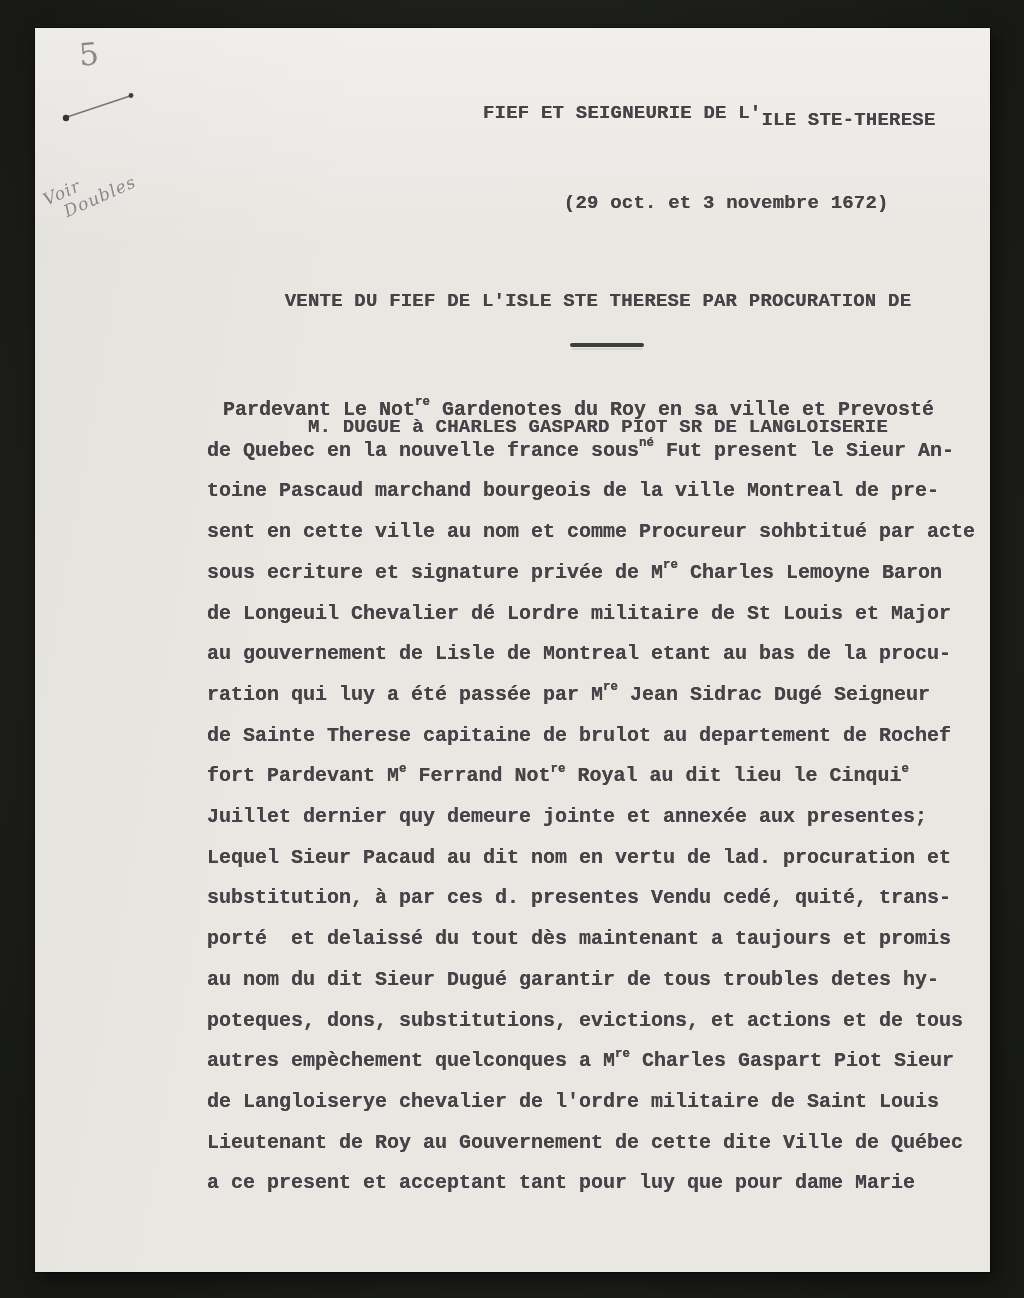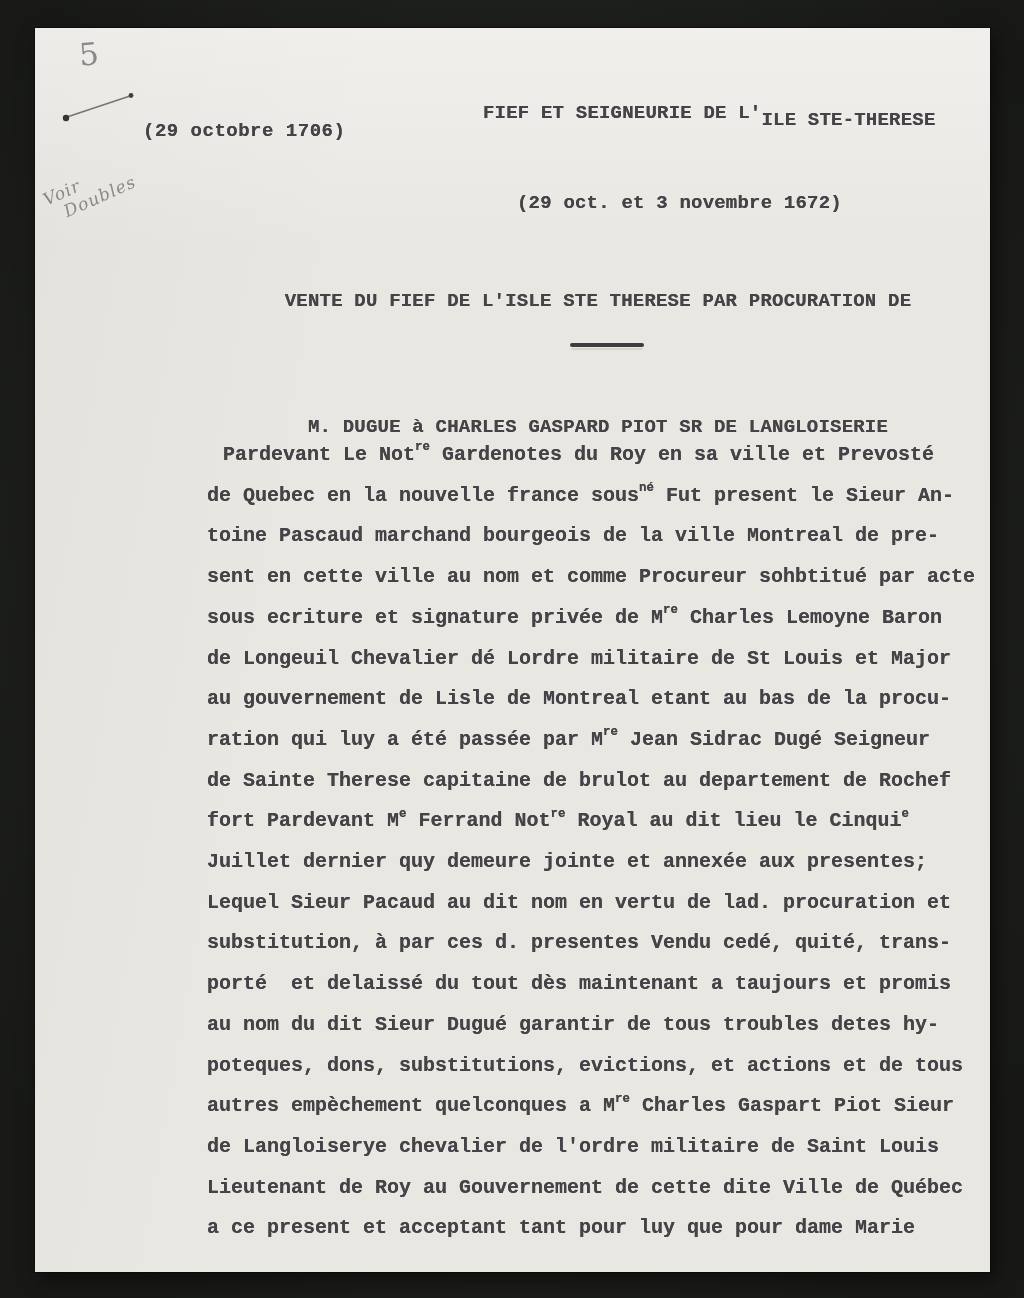--- a/index.html
+++ b/index.html
@@ -48,39 +48,39 @@
   .header-left{
     position:absolute;left:108px;top:6px;
     font-size:19px;line-height:39px;letter-spacing:0.5px;white-space:pre;
   }
   
   .header-right{
     position:absolute;left:448px;top:10px;
     font-size:19px;line-height:30px;letter-spacing:0.2px;white-space:pre;
   }
   .header-right .drop{position:relative;top:7px;}
-  .header-right .hr-date{padding-left:34px;}
+  .header-right .hr-date{padding-left:34px;text-align:center;}
 
   
   .doc-title{
     position:absolute;left:0;top:168px;width:988px;padding-left:138px;box-sizing:border-box;
     text-align:center;font-size:19px;line-height:42px;letter-spacing:0.2px;white-space:pre;
   }
   .title-rule{
     position:absolute;left:535px;top:315px;width:74px;height:3.5px;
     background:#3d3c3e;border-radius:2px;
     box-shadow:0 4px 0 -1.5px rgba(120,118,120,0.35);
   }
 
   
   .doc-body{
     position:absolute;left:172px;top:362px;width:770px;
     font-size:20px;line-height:40.7px;letter-spacing:0;white-space:pre;
   }
-  .doc-body .line:first-child{text-indent:16px;margin-top:45px;}
+  .doc-body .line:first-child{text-indent:16px;}
   .doc-body sup{font-size:0.62em;line-height:0;position:relative;top:-0.15em;letter-spacing:0;}
 </style>
 </head>
 <body>
 
 <div class="scan">
   <div class="paper">
 
     <div class="page-num pencil">5</div>
 
@@ -89,21 +89,20 @@
       <circle cx="9" cy="32" r="3.2" fill="#36342f"></circle>
       <circle cx="74" cy="9.5" r="2.4" fill="#413f3a"></circle>
     </svg>
 
     <div class="voir-note pencil">
       <span class="w1">Voir</span>
       <span class="w2">Doubles</span>
     </div>
 
     <div class="header-left ink">
-      <div>(29 octobre 1706)</div>
     </div>
 
     <div class="header-right ink">
       <div><span>FIEF ET SEIGNEURIE DE L'</span><span class="drop">ILE STE-THERESE</span></div>
       <div class="hr-date">(29 oct. et 3 novembre 1672)</div>
     </div>
 
     <div class="doc-title ink">
       <div>VENTE DU FIEF DE L'ISLE STE THERESE PAR PROCURATION DE</div>
       <div>M. DUGUE à CHARLES GASPARD PIOT SR DE LANGLOISERIE</div>

